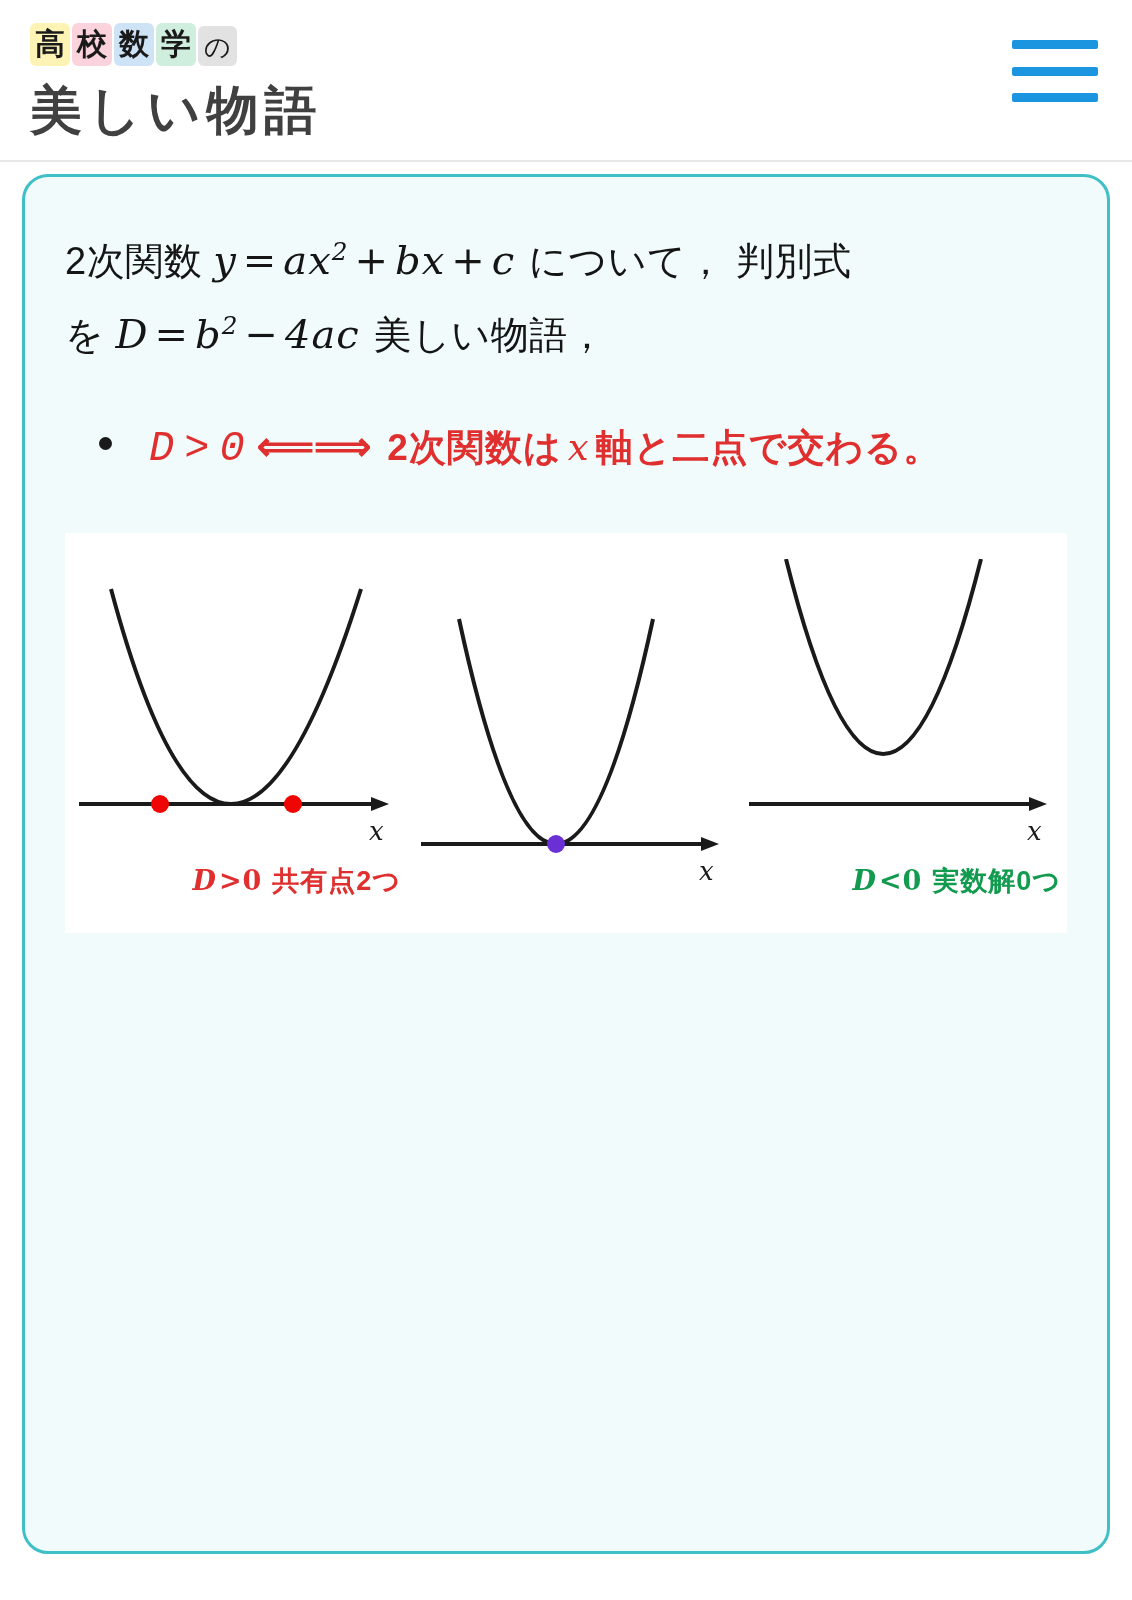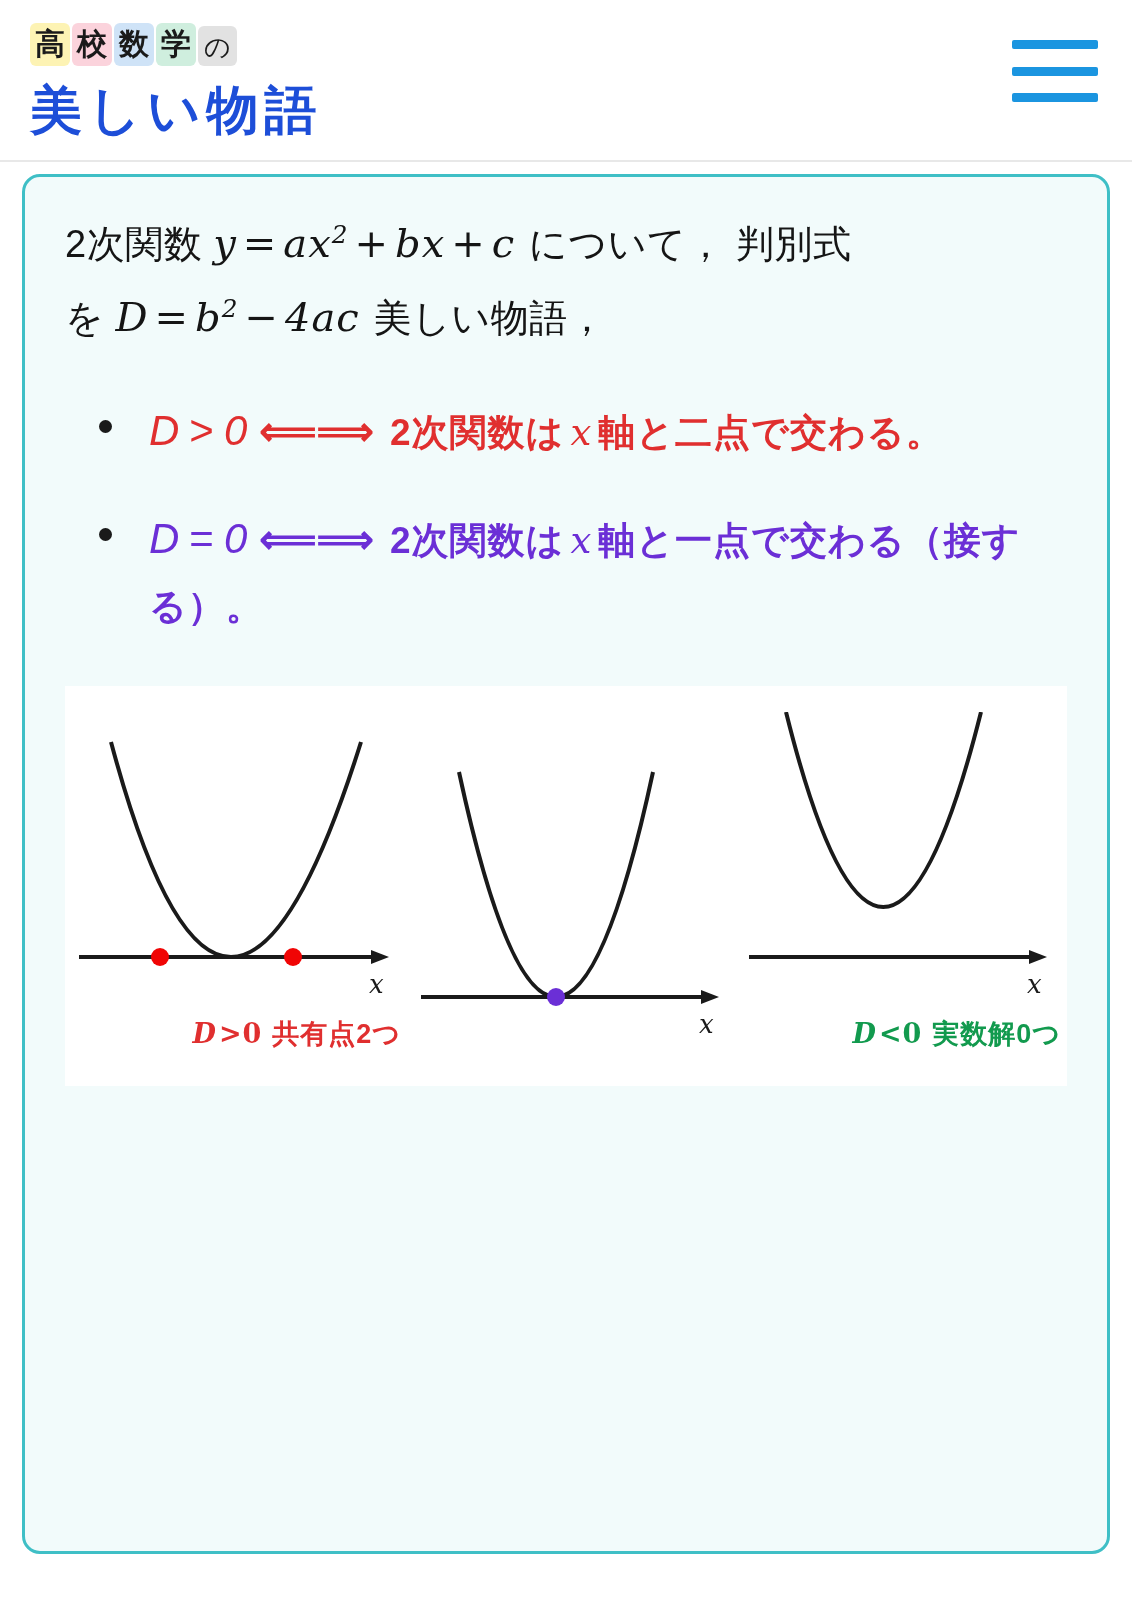--- a/index.html
+++ b/index.html
@@ -48,21 +48,21 @@
     background: #e2e2e2;
     color: #1a1a1a;
     line-height: 1;
   }
   .logo-bottom {
     font-family: "DejaVu Serif", "Liberation Serif", serif;
     font-size: 52px;
     font-weight: 700;
     letter-spacing: 6px;
     margin-top: 10px;
-    color: #1d4ed8;
+    color: #404040;
   }
   .hamburger {
     position: absolute;
     right: 34px;
     top: 40px;
     width: 86px;
     height: 62px;
     display: flex;
     flex-direction: column;
     justify-content: space-between;
@@ -77,23 +77,23 @@
   .header-rule {
     height: 2px;
     background: #e8e8e8;
     width: 100%;
   }
 
   
   .card {
     margin: 12px 22px 0 22px;
     border: 3px solid #3fbfc6;
-    border-radius: 18px;
+    border-radius: 26px;
     background: #f2fbfb;
-    padding: 29px 40px 40px 40px;
+    padding: 46px 40px 40px 40px;
     min-height: 1380px;
   }
   .lead {
     font-size: 38px;
     line-height: 1.85;
     color: #151515;
     letter-spacing: 0.5px;
   }
   .m {
     font-family: "DejaVu Serif", "Liberation Serif", serif;
@@ -126,21 +126,21 @@
     content: "";
     position: absolute;
     left: 34px;
     top: 26px;
     width: 13px;
     height: 13px;
     border-radius: 50%;
     background: #1a1a1a;
   }
   .cond-math {
-    font-family: Liberation Sans, sans-serif;
+    font-family: Liberation Mono, monospace;
     font-style: italic;
     font-weight: 400;
     font-size: 42px;
     letter-spacing: 2px;
     margin-top: 28px;
   }
   .cond-math .rel { font-style: normal; padding: 0 8px; }
   .iff {
     font-style: normal;
     font-size: 40px;
@@ -225,23 +225,20 @@
     <span class="m">
       <span>D</span><span class="op">=</span><span>b</span><sup class="ex">2</sup><span class="op">−</span><span>4ac</span>
     </span>
     <span>美しい物語，</span>
   </div>
 
   <ul class="conds">
     <li class="c-red">
       <span class="cond-math"><span>D</span><span class="rel">&gt;</span><span>0</span></span><span class="iff">⟸⟹</span><span class="cond-text"><span>2次関数は</span><span class="xv">x</span><span>軸と二点で交わる。</span></span>
     </li>
-    <li class="c-purple">
-      <span class="cond-math"><span>D</span><span class="rel">=</span><span>0</span></span><span class="iff">⟸⟹</span><span class="cond-text"><span>2次関数は</span><span class="xv">x</span><span>軸と一点で交わる（接する）。</span></span>
-    </li>
   </ul>
 
   <div class="figure">
     <div class="panels">
 
       <div class="panel">
         <svg width="330" height="300" viewBox="0 0 330 300">
           <path d="M 40 30 Q 155 460 290 30" fill="none" stroke="#1a1a1a" stroke-width="4"></path>
           <line x1="8" y1="245" x2="300" y2="245" stroke="#1a1a1a" stroke-width="4"></line>
           <polygon points="300,238 318,245 300,252" fill="#1a1a1a"></polygon>

